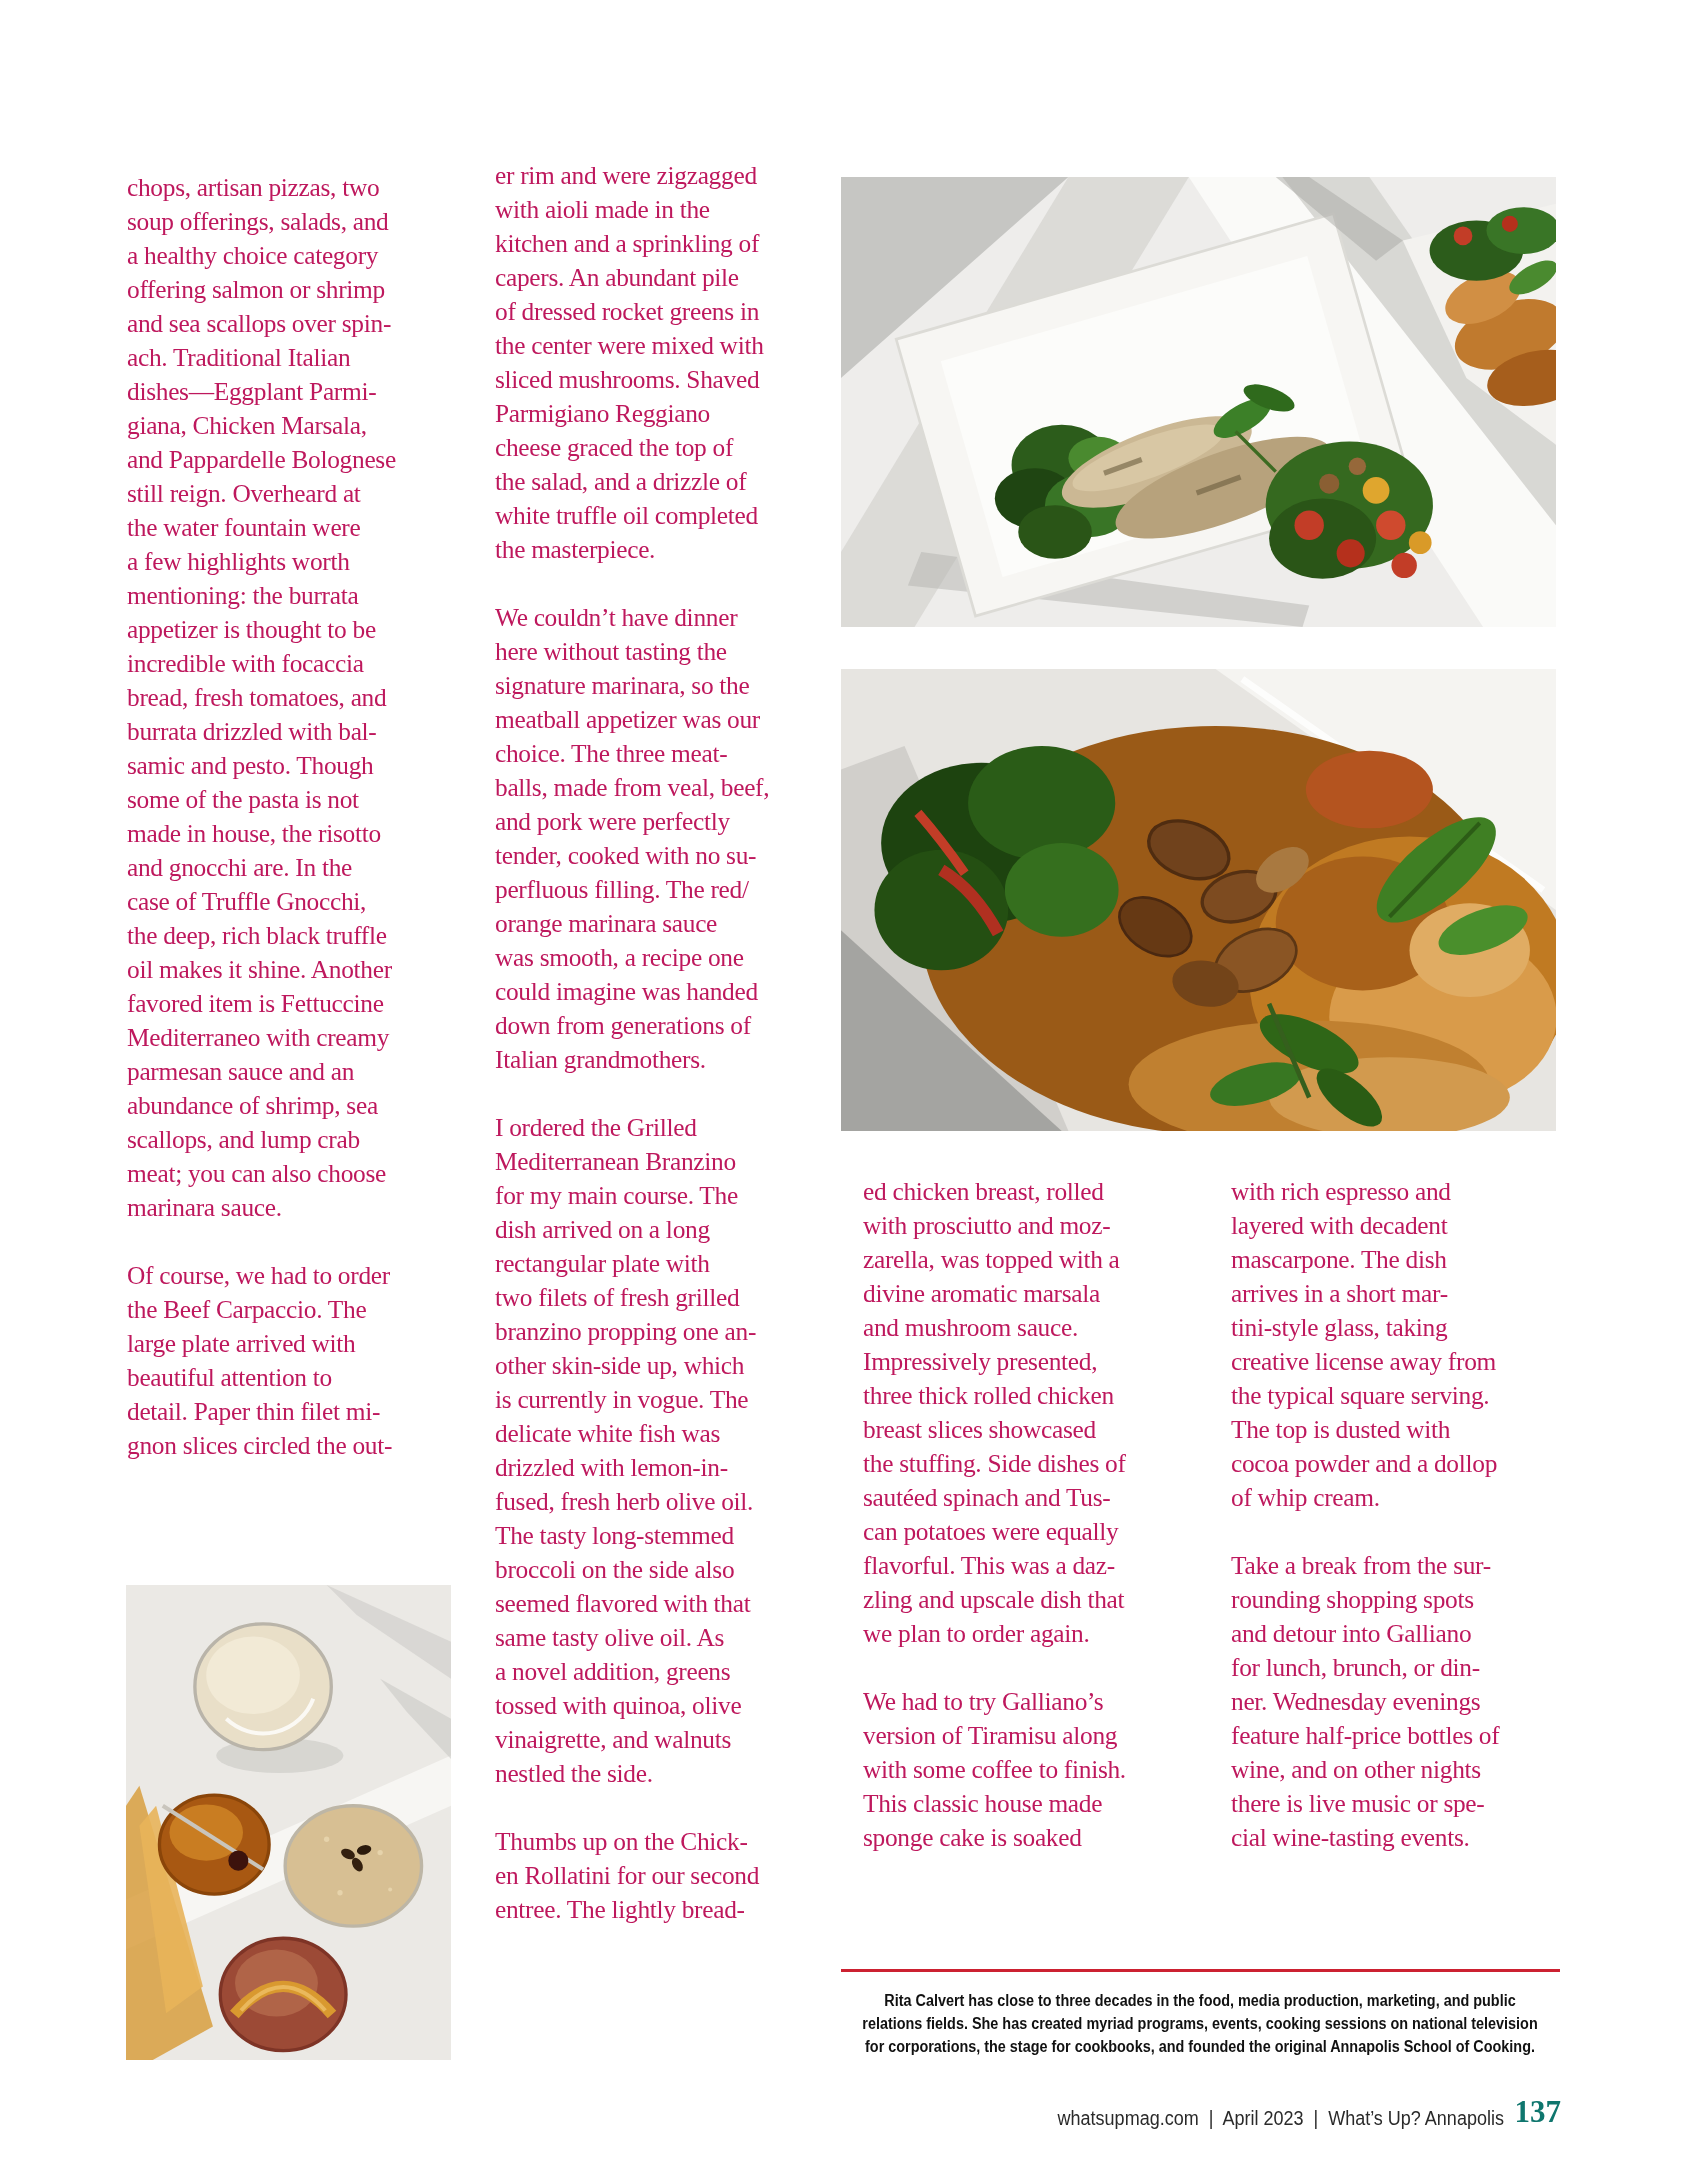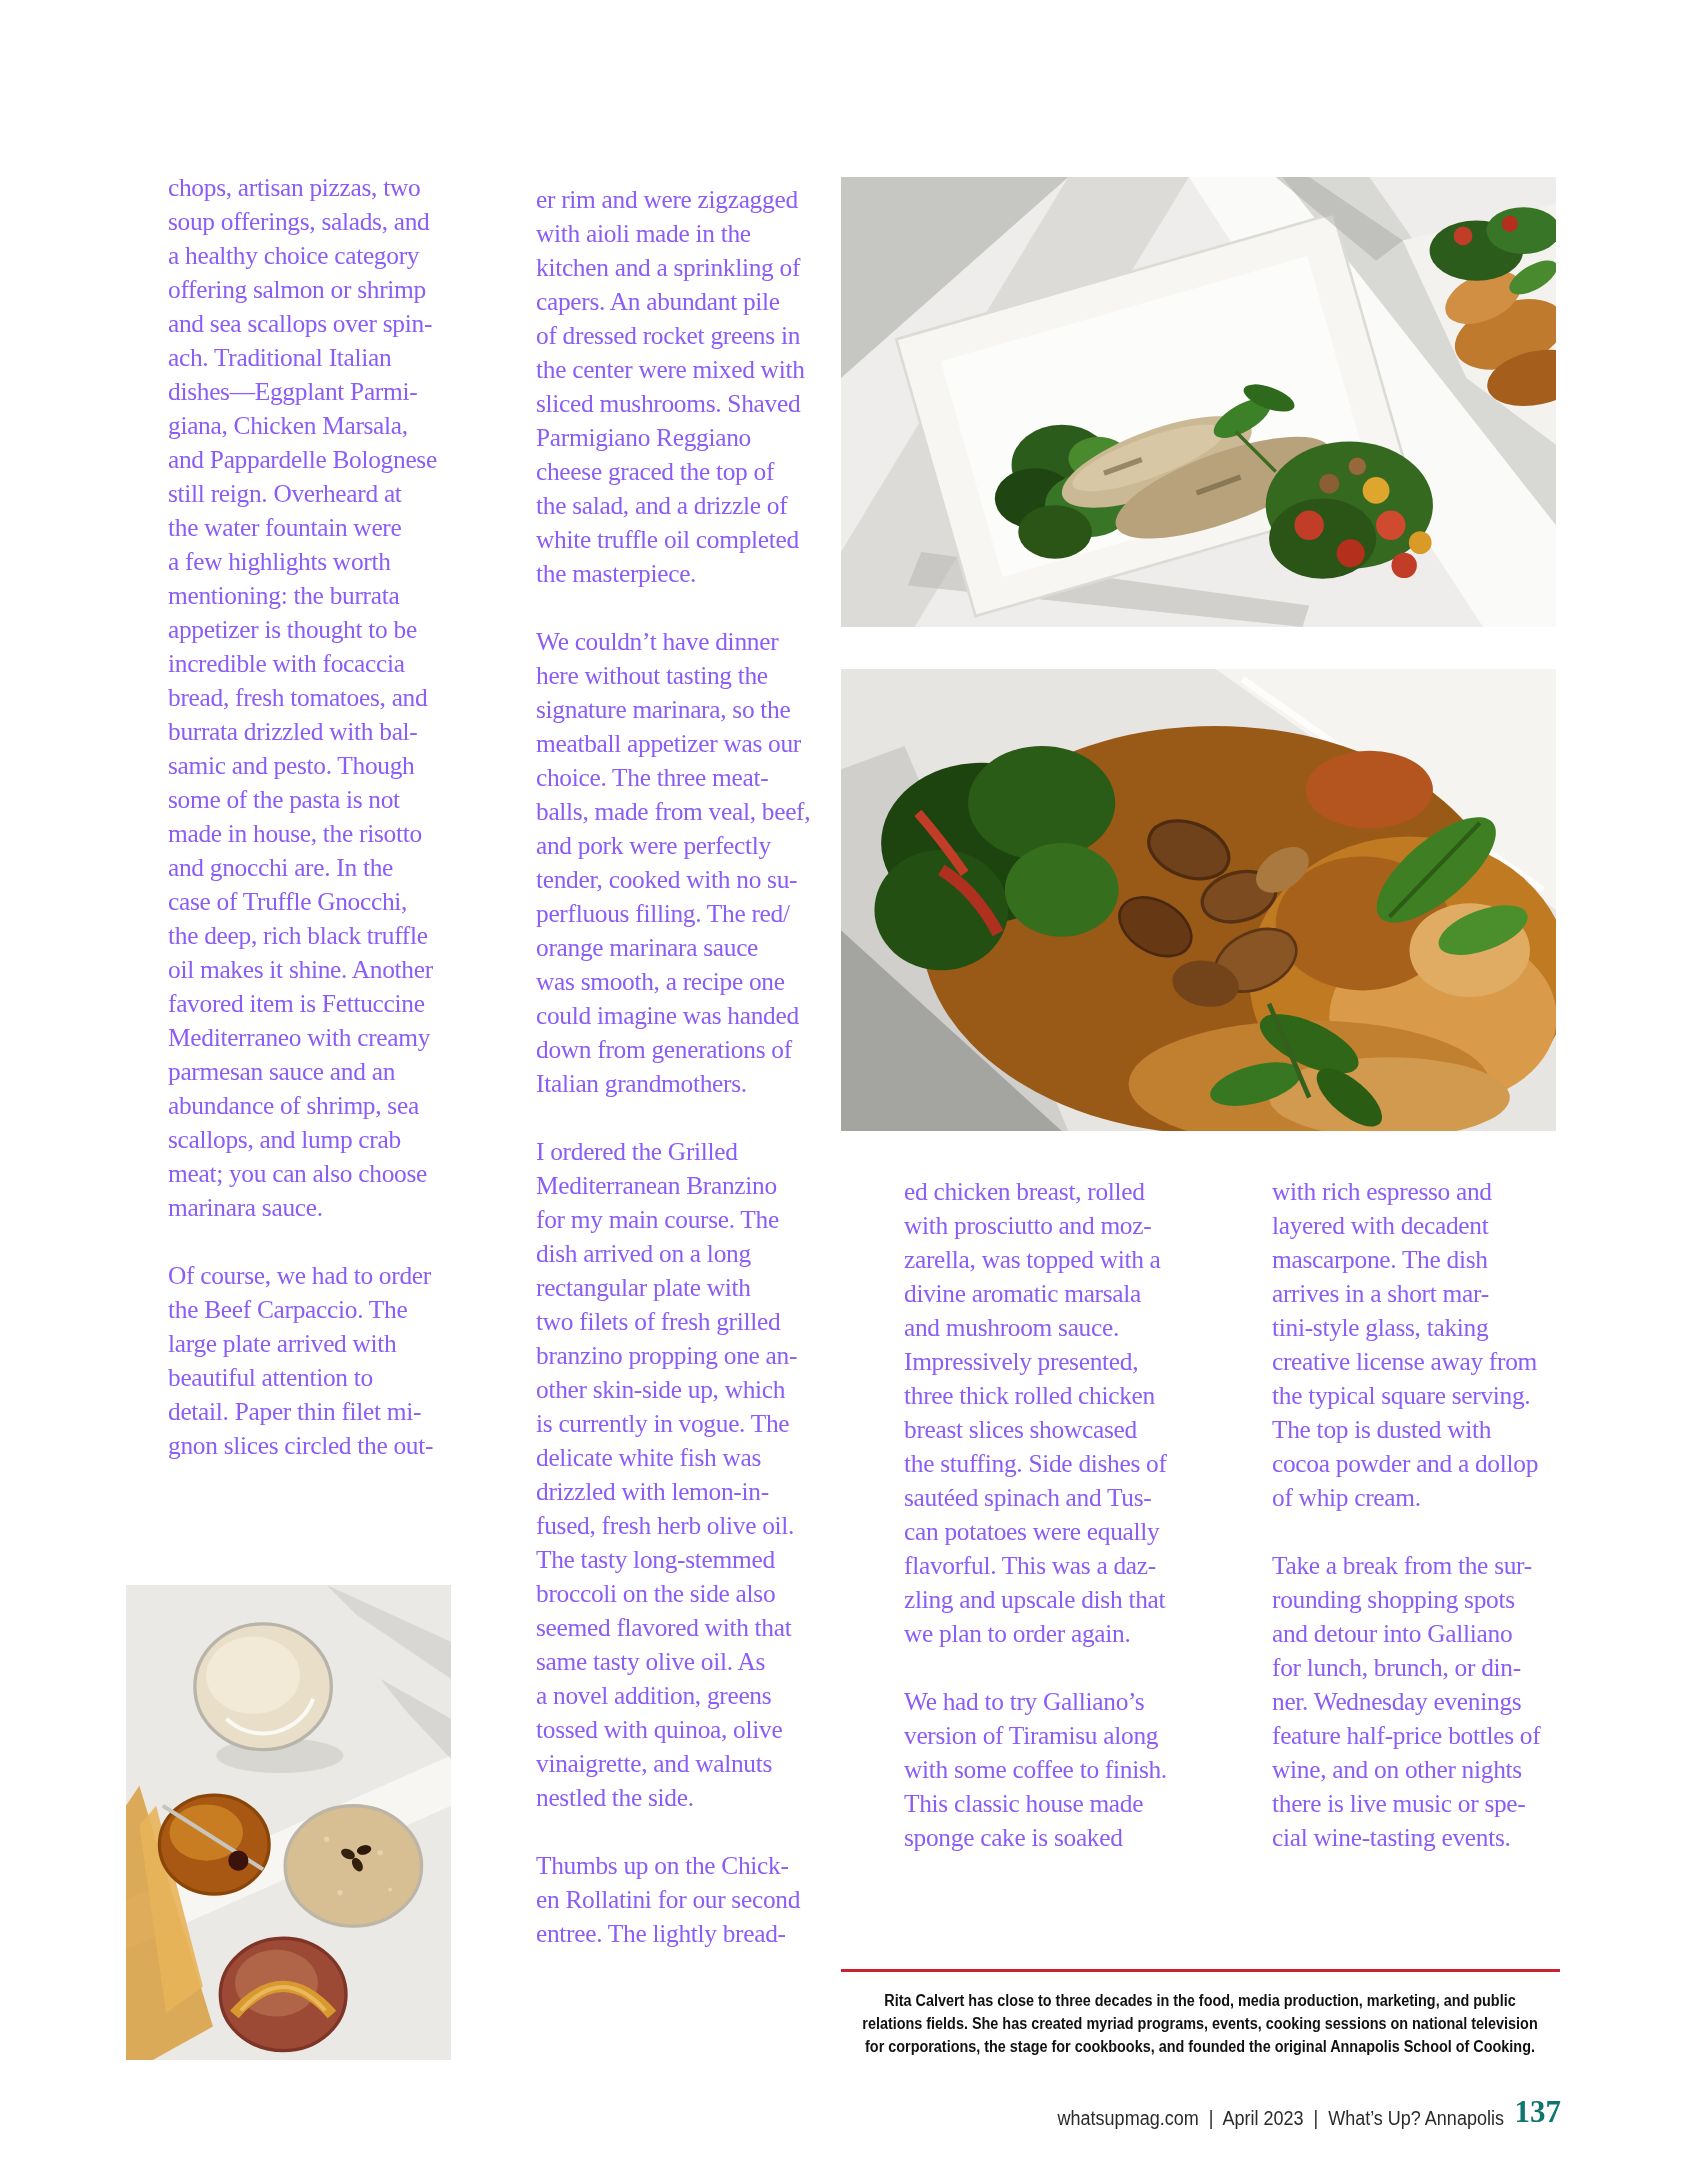--- a/index.html
+++ b/index.html
@@ -1,19 +1,19 @@
 <!DOCTYPE html>
 <html style="font-size:10.7px"><head>
 <meta charset="utf-8">
 <style>
   html,body{margin:0;padding:0;}
   body{background:#ffffff;font-family:"Liberation Serif",serif;}
   .page{position:relative;width:1681px;height:2183px;background:#ffffff;overflow:hidden;}
   .col{position:absolute;width:375px;white-space:pre;font-family:"Liberation Serif",serif;
-       font-size:25.4px;line-height:34px;letter-spacing:-0.3px;color:#8b5cf6;margin-left:41px;}
+       font-size:25.4px;line-height:34px;letter-spacing:-0.3px;color:#be185d;}
   .photo{position:absolute;display:block;}
   .photo svg{display:block;width:100%;height:100%;}
   .red-rule{position:absolute;left:841px;top:1969px;width:719px;height:3.3px;background:#cc2131;}
   .author-note{position:absolute;left:802px;top:1989px;width:796px;text-align:center;
        white-space:pre;font-family:"Liberation Sans",sans-serif;font-weight:700;
        font-size:16px;line-height:23px;color:#111;transform:scaleX(0.9);transform-origin:center top;}
   .footer{position:absolute;right:120px;top:2094px;display:flex;align-items:flex-end;}
   .footer .meta{display:inline-block;font-family:"Liberation Sans",sans-serif;font-weight:400;
        font-size:20px;color:#2a2a2a;transform:scaleX(0.9);transform-origin:right bottom;white-space:pre;}
   .footer .pagenum{display:inline-block;margin-left:10.7px;font-family:"Liberation Serif",serif;
@@ -55,21 +55,21 @@
 scallops, and lump crab
 meat; you can also choose
 marinara sauce.
 
 Of course, we had to order
 the Beef Carpaccio. The
 large plate arrived with
 beautiful attention to
 detail. Paper thin filet mi-
 gnon slices circled the out-</div>
-  <div class="col" style="left:495px;top:182px;">er rim and were zigzagged
+  <div class="col" style="left:495px;top:158px;">er rim and were zigzagged
 with aioli made in the
 kitchen and a sprinkling of
 capers. An abundant pile
 of dressed rocket greens in
 the center were mixed with
 sliced mushrooms. Shaved
 Parmigiano Reggiano
 cheese graced the top of
 the salad, and a drizzle of
 white truffle oil completed

